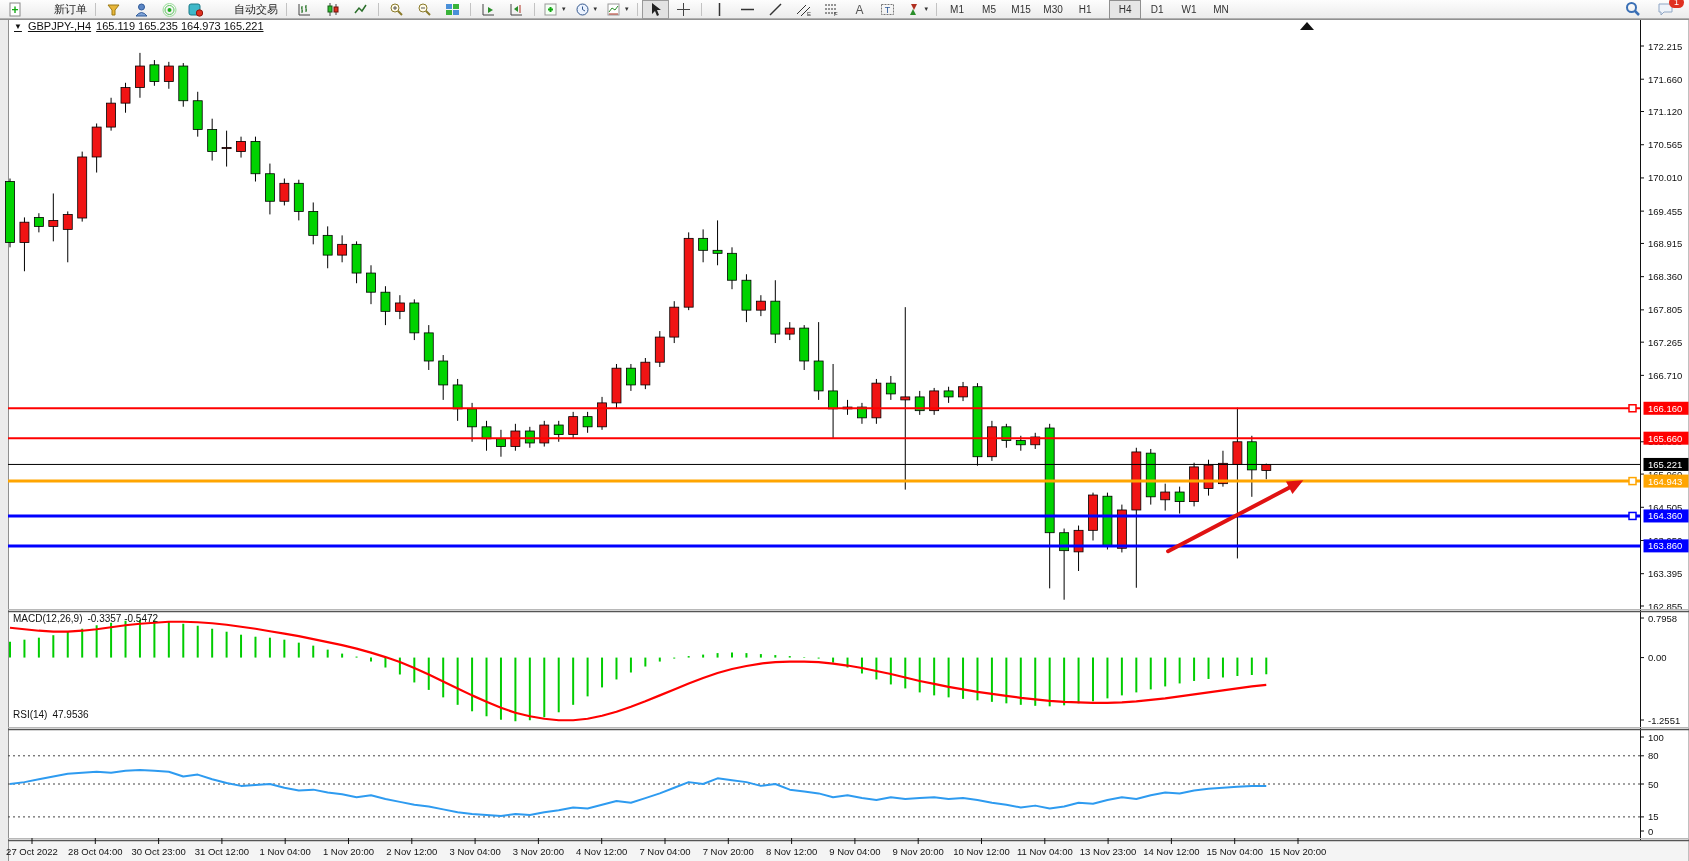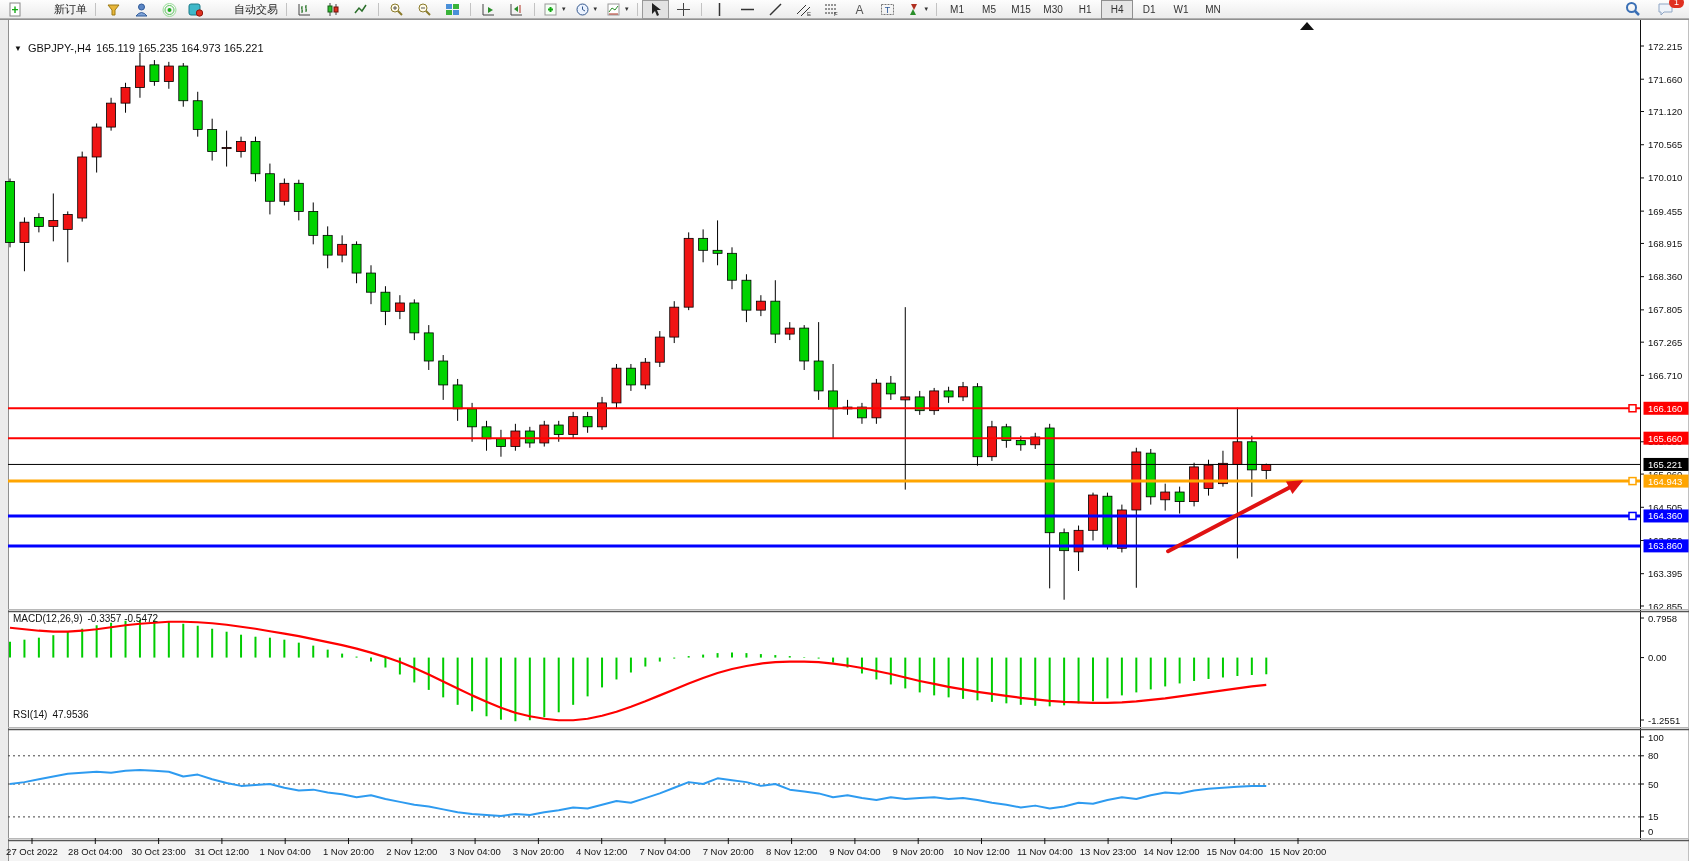--- a/index.html
+++ b/index.html
@@ -9,28 +9,28 @@
   #toolbar{position:absolute;left:0;top:0;width:1689px;height:19px;z-index:5;
      background:linear-gradient(#fdfdfd,#ececec);border-bottom:1px solid #b0b0b0;
      display:flex;align-items:center;padding:0 4px;box-sizing:border-box;gap:1px;}
   .tbtn{height:17px;min-width:19px;display:flex;align-items:center;justify-content:center;
      gap:3px;padding:0 3px;border:1px solid transparent;font-size:11px;color:#222;cursor:default;}
   .tbtn.active{background:#e2e2e2;border:1px solid #9a9a9a;}
   .tbtn .cn{font-size:11px;white-space:nowrap;font-family:"Liberation Sans",sans-serif;margin-left:28px;}
   .sep{width:1px;height:13px;background:#c3c3c3;margin:0 3px;flex:0 0 auto;}
   .caret{font-size:7px;color:#333;margin-left:1px;}
   .tf{font-size:10px;color:#333;min-width:24px;justify-content:center;}
-  .tf.active{background:#e6e6e6;border:1px solid #8f8f8f;}
+  .tf.active{background:#e6e6e6;border:1px solid #8f8f8f;margin-left:8px;}
   #right-tools{margin-left:auto;display:flex;align-items:center;gap:6px;padding-right:6px;}
   .badge{position:absolute;top:-4px;right:-6px;background:#e03020;color:#fff;border-radius:8px;
      font-size:9px;line-height:11px;min-width:11px;text-align:center;padding:0 2px;}
   
   #chart-svg{position:absolute;left:0;top:0;z-index:1;}
   .overlay{position:absolute;z-index:3;font-size:11px;color:#111;white-space:nowrap;}
-  #main-title{left:14px;top:42px;}
+  #main-title{left:14px;top:20px;text-decoration:underline;}
   #main-title .tri{font-size:8px;margin-right:6px;vertical-align:1px;}
   #macd-title{left:13px;top:613px;font-size:10px;}
   #rsi-title{left:13px;top:709px;font-size:10px;}
   .ind-val{margin-left:5px;}
 </style>
 </head>
 <body>
 
 <div id="app">
 

